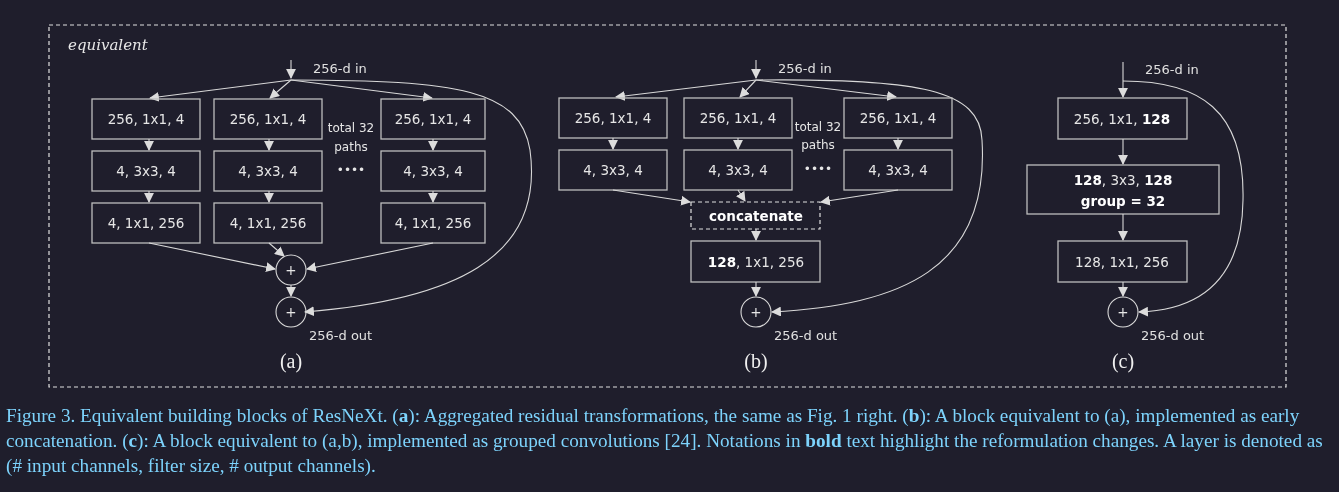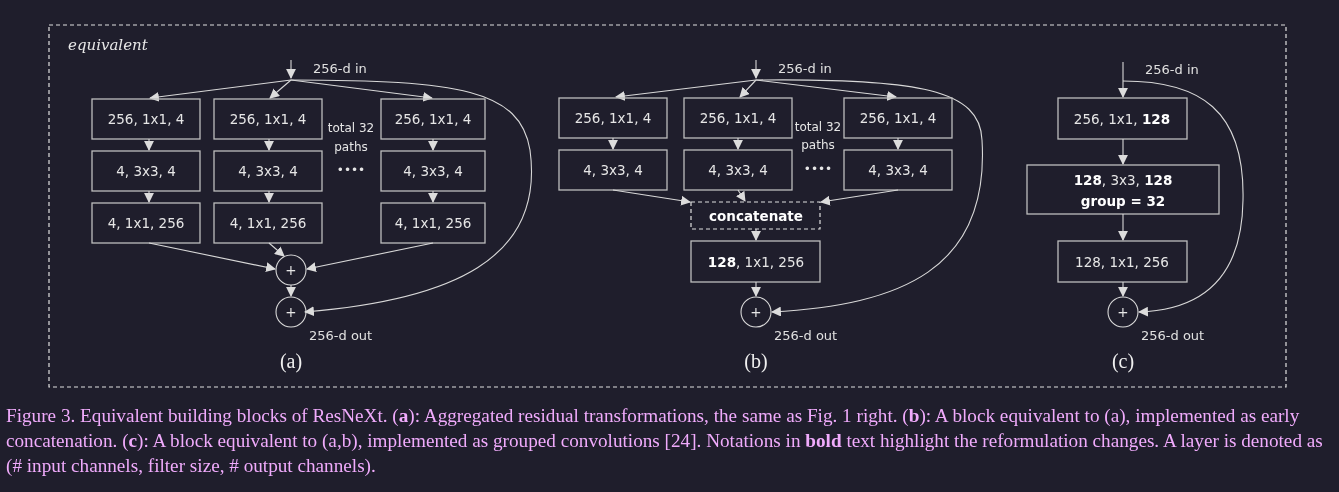--- a/index.html
+++ b/index.html
@@ -10,21 +10,21 @@
   .line { fill:none; stroke:#d8d8d8; stroke-width:1.1; }
   .arrow { fill:#dcdcdc; }
   .t { font-family:"DejaVu Sans", sans-serif; font-size:13.5px; fill:#e6e6e6; text-anchor:middle; }
   .tl { font-family:"DejaVu Sans", sans-serif; font-size:13px; fill:#e0e0e0; }
   .b { font-weight:bold; fill:#ffffff; }
   .small { font-size:12px; }
   .sub { font-family:"Liberation Serif", serif; font-size:20px; fill:#f0f0f0; text-anchor:middle; }
   .eq { font-family:"DejaVu Serif", serif; font-style:italic; font-size:15px; fill:#e8e8e8; }
   .plus { fill:none; stroke:#d8d8d8; stroke-width:1.1; }
   #caption { position:absolute; left:6px; top:403px; width:1330px; font-family:"Liberation Serif", serif;
-             font-size:19.2px; line-height:25px; color:#f0abfc; }
+             font-size:19.2px; line-height:25px; color:#7dd3fc; }
   #caption b { font-weight:bold; }
 </style>
 </head>
 <body>
 
 <svg id="fig" width="1339" height="400">
   <defs>
     <marker id="ah" viewBox="0 0 10 10" refX="9" refY="5" markerWidth="9" markerHeight="9" orient="auto-start-reverse">
       <path d="M0,0 L10,5 L0,10 z" class="arrow"></path>
     </marker>

